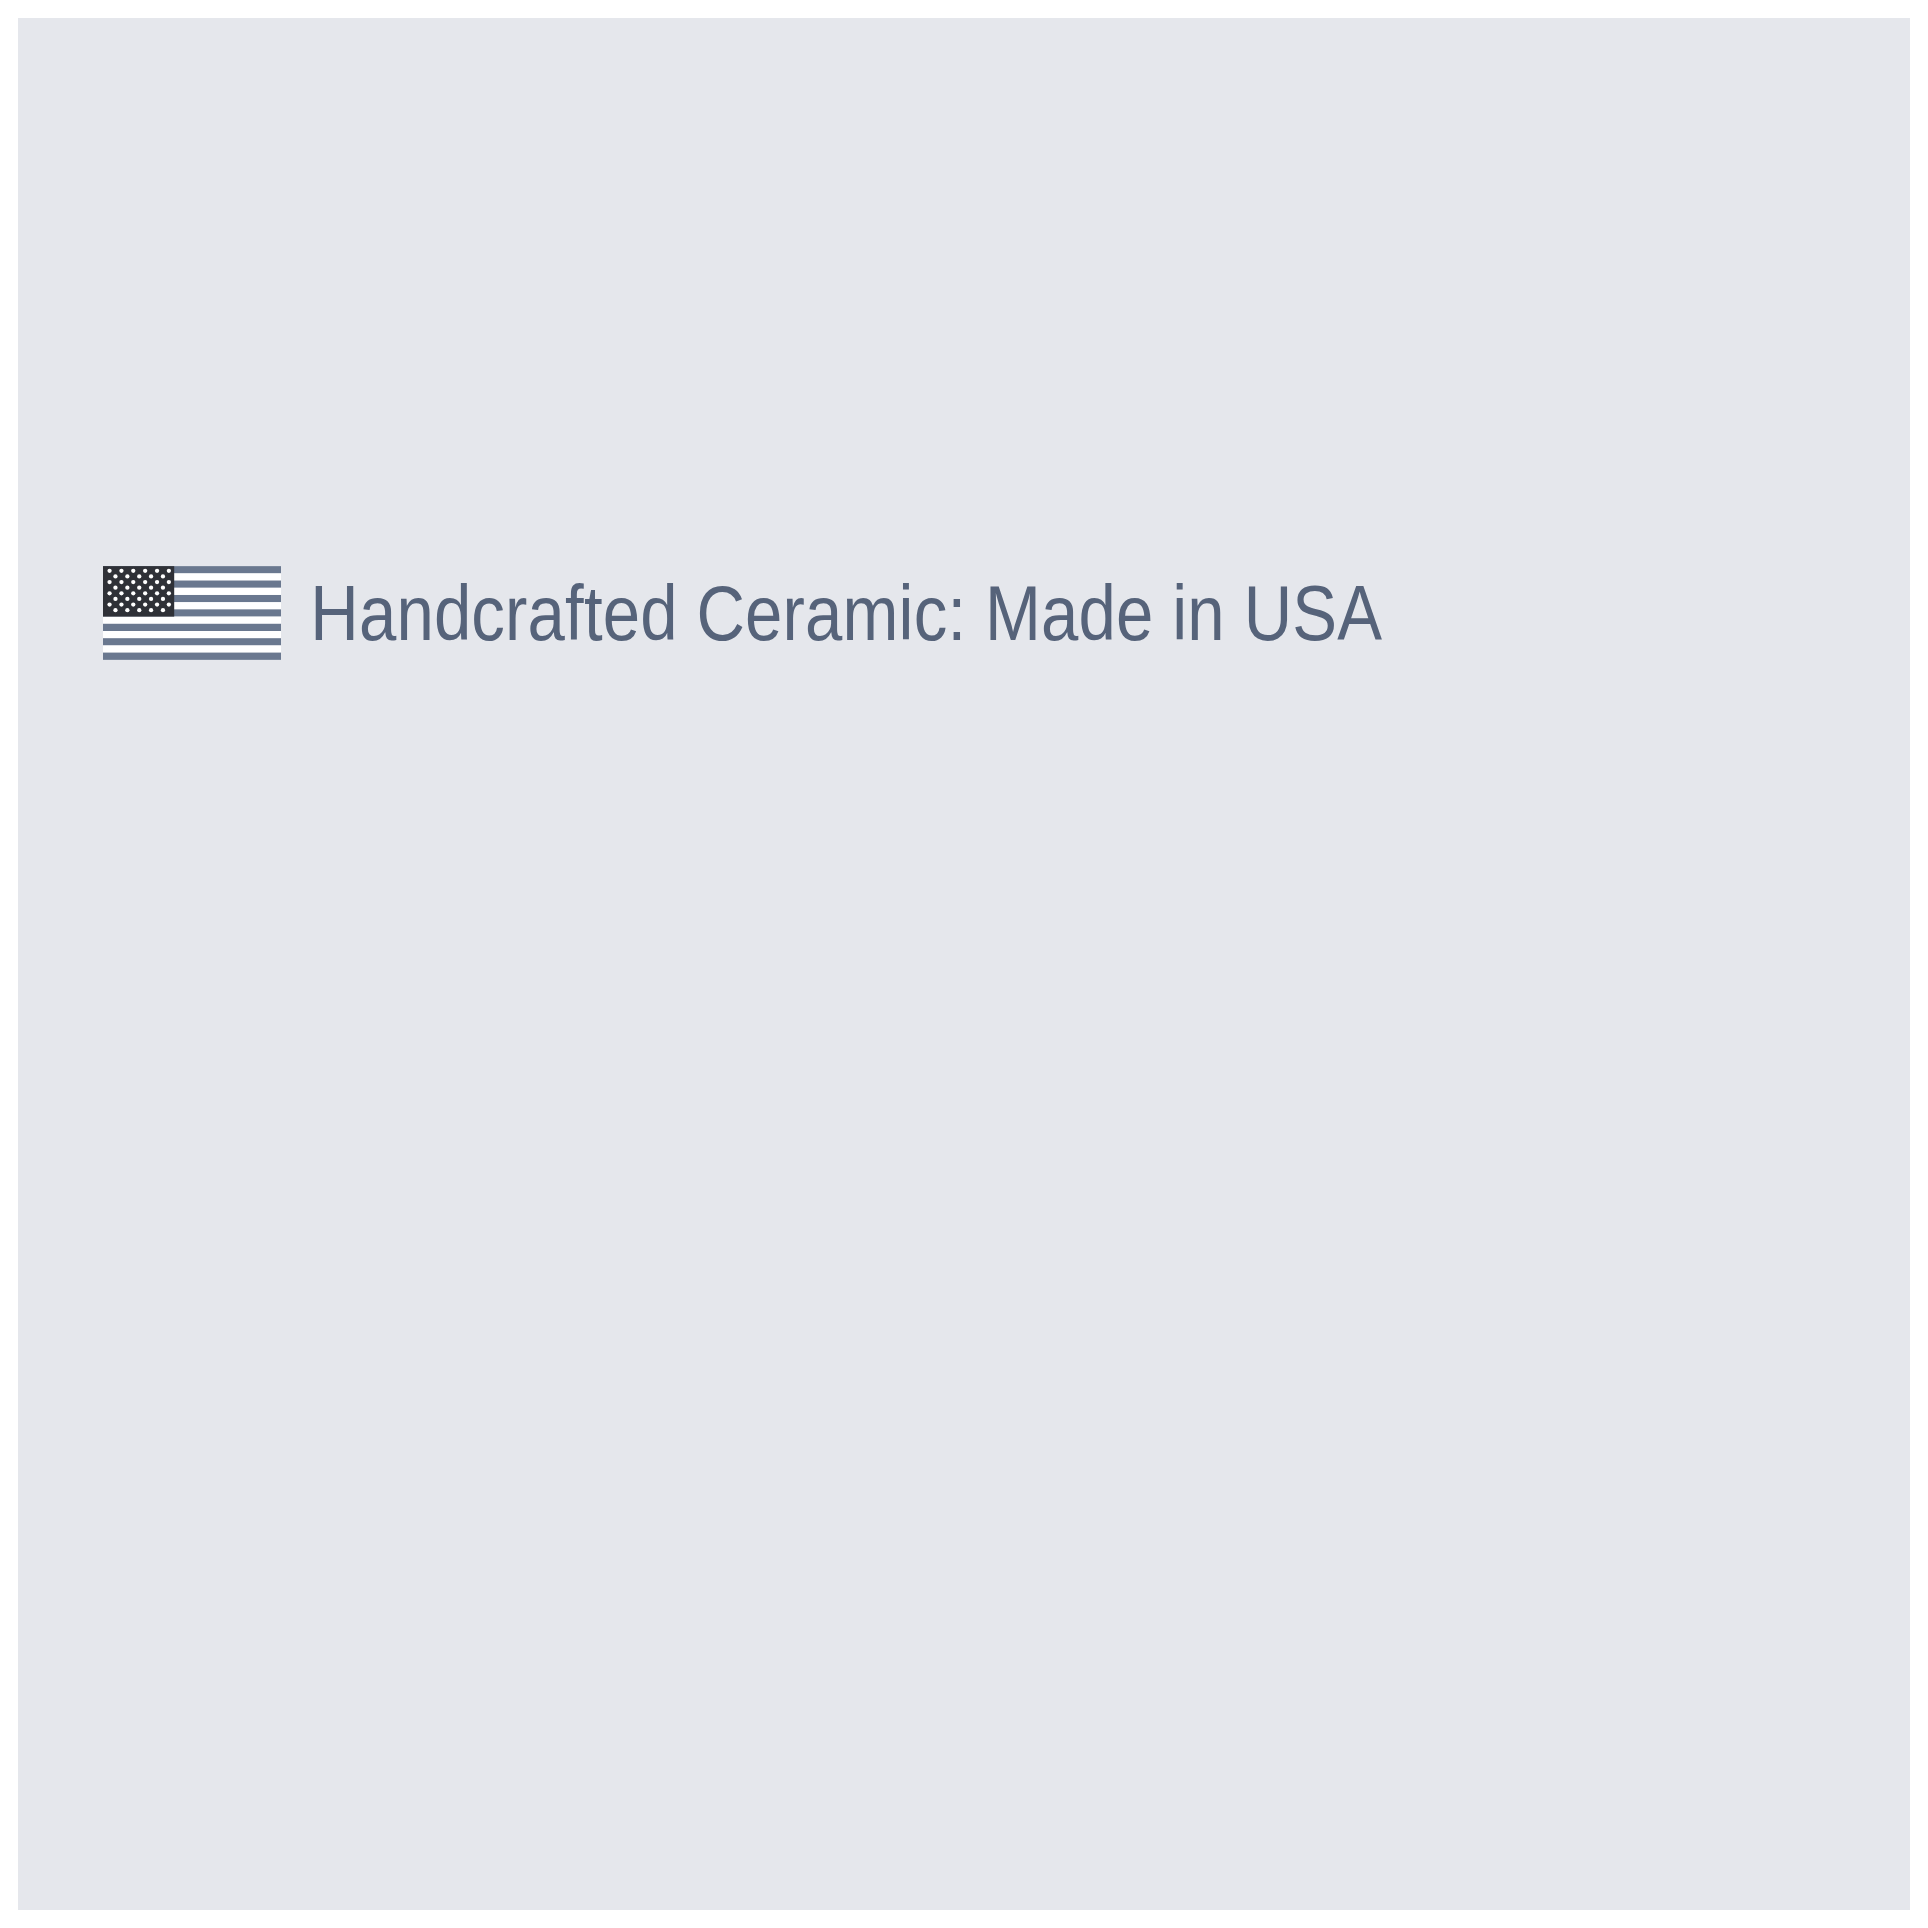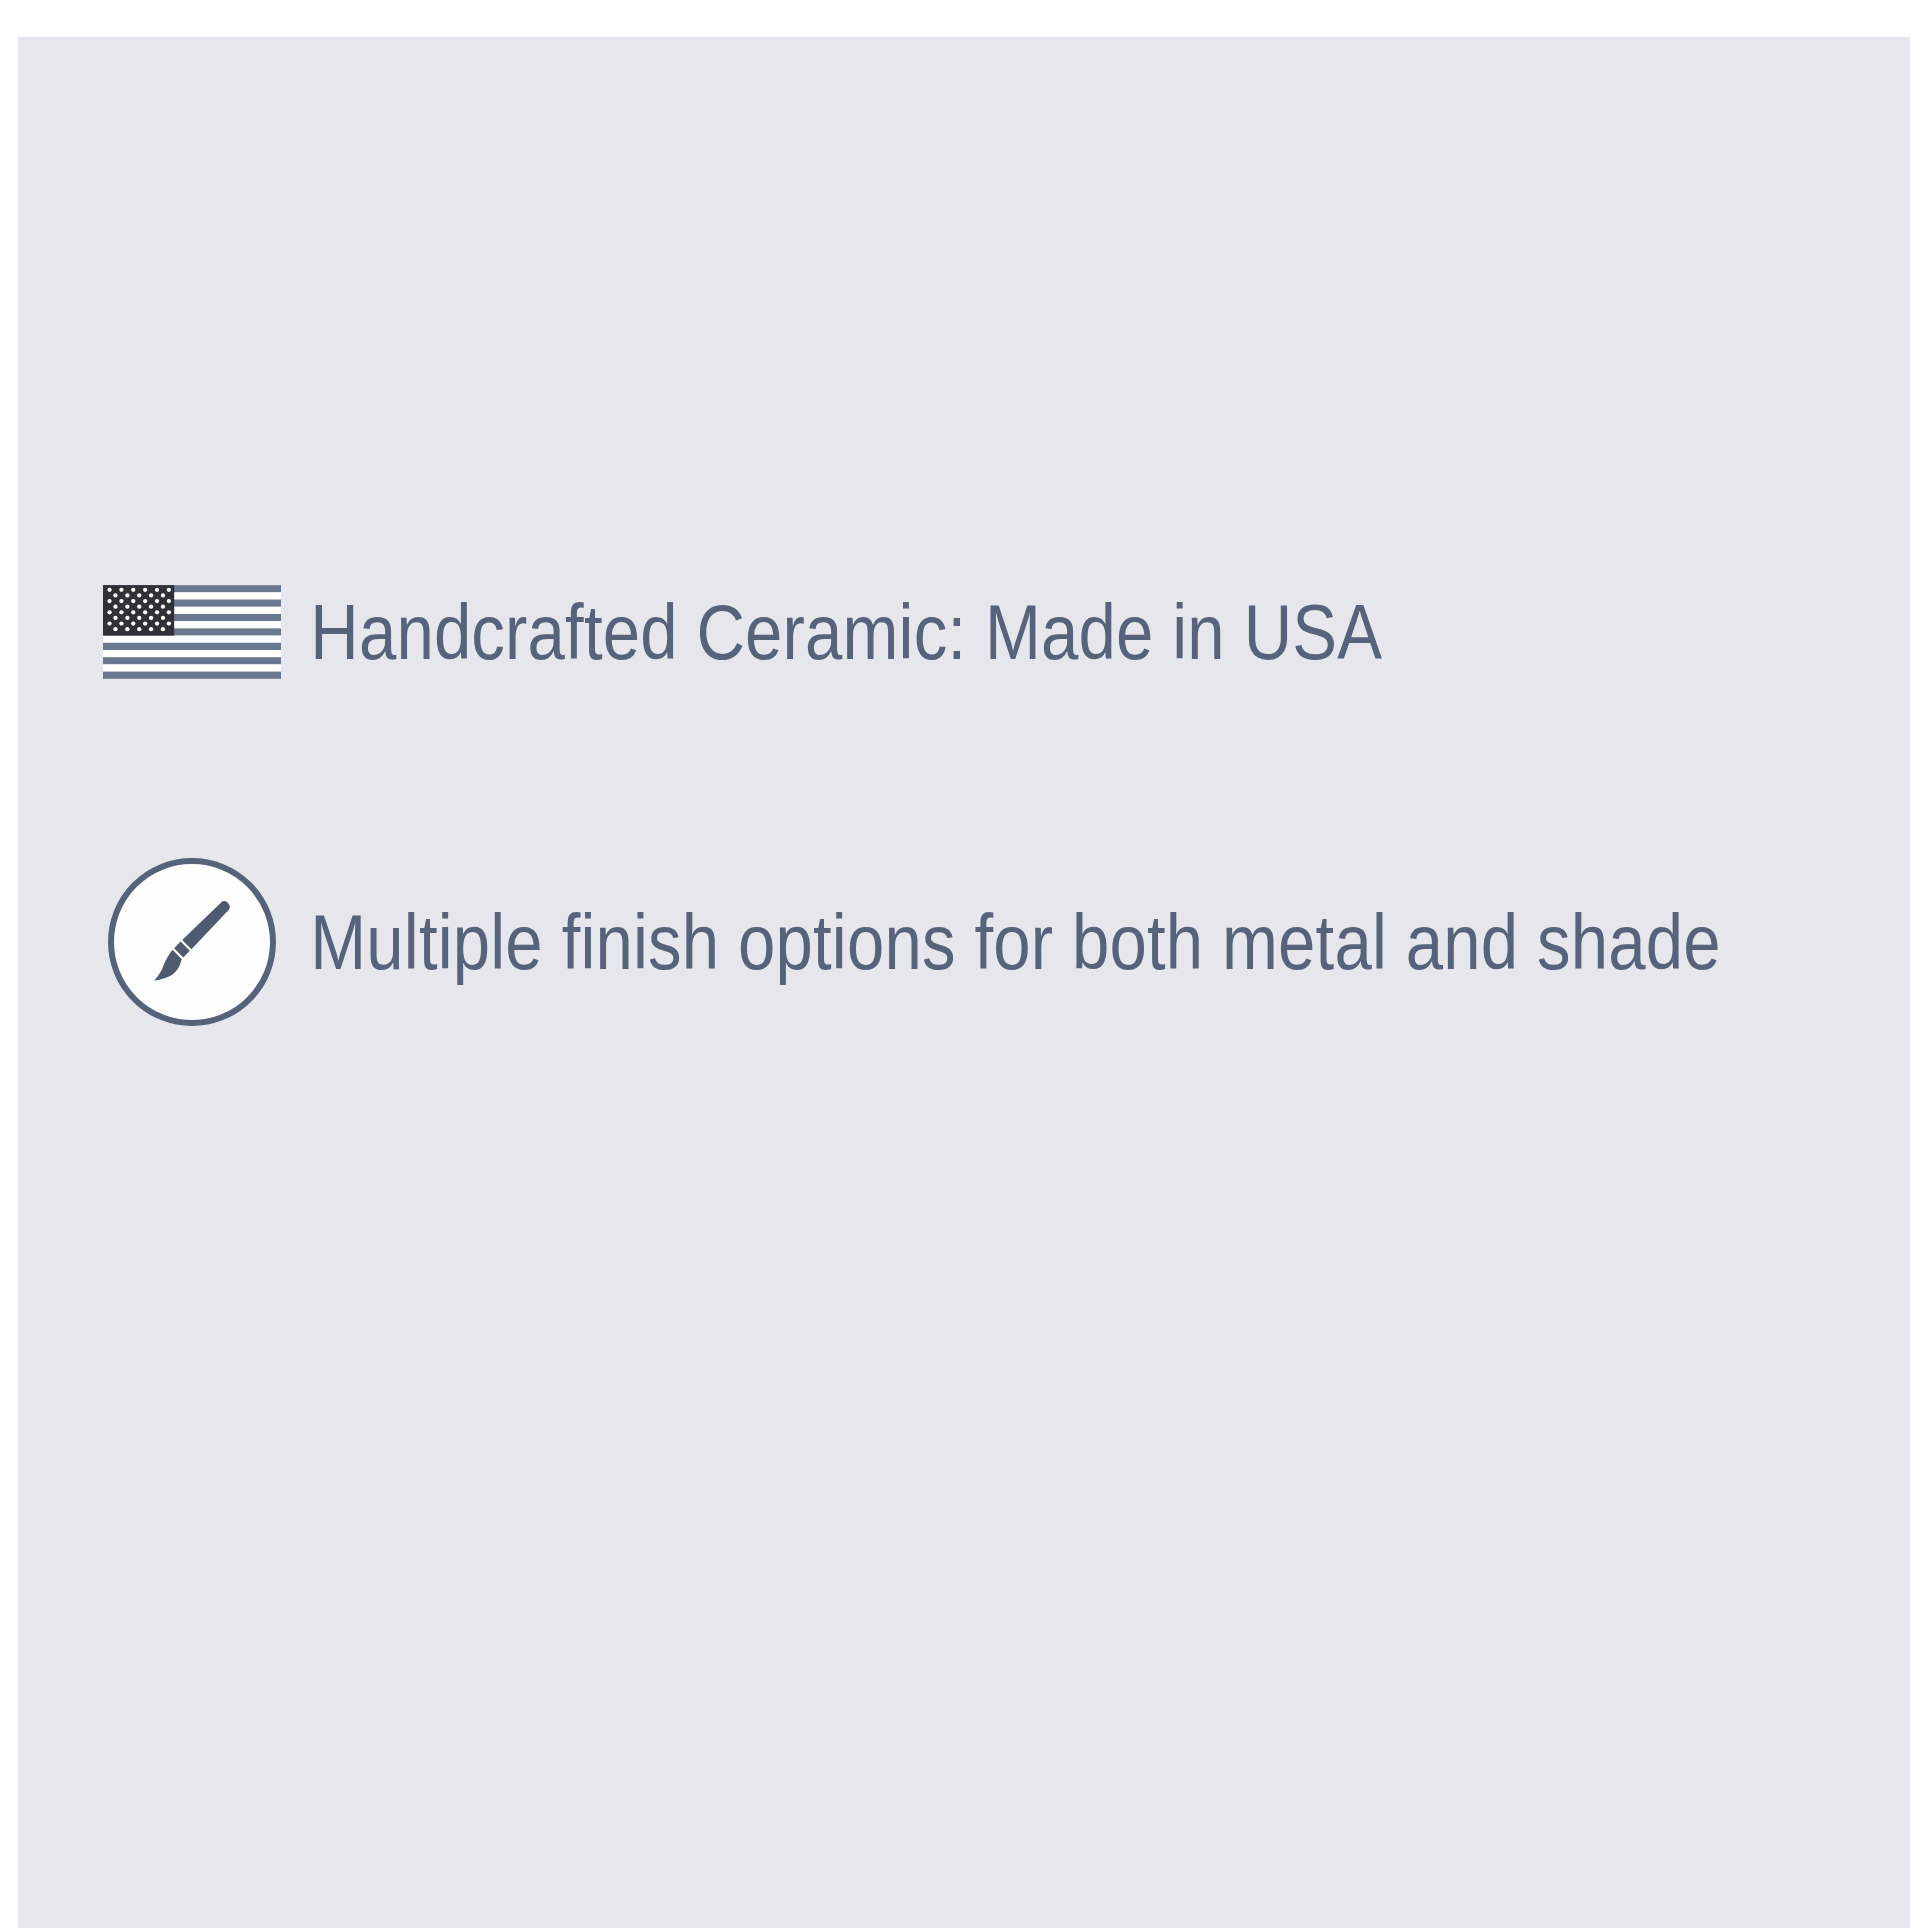--- a/index.html
+++ b/index.html
@@ -15,21 +15,20 @@
   }
 
   #feature-panel {
     position: absolute;
     left: 18px;
     top: 18px;
     width: 1892px;
     height: 1892px;
     background: #e5e7ec;
     box-sizing: border-box;
-    margin-top: 19px;
   }
 
   .feature-list {
     position: absolute;
     left: 66px;
     top: 440px;
     width: 1780px;
   }
 
   .feature-row {
@@ -166,34 +165,17 @@
                 <circle cx="38.7" cy="47" r="2.3"></circle>
               <circle cx="51.3" cy="47" r="2.3"></circle>
                 <circle cx="64" cy="47" r="2.3"></circle>
             </g>
           </g>
         </svg>
       </div>
       <div class="feature-text">Handcrafted Ceramic: Made in USA</div>
     </div>
 
-    <div class="feature-row">
-      <div class="icon-slot">
-        <div class="circle-icon">
-          <svg width="100" height="100" viewBox="0 0 100 100">
-            <g fill="#4e5a70">
-
-              <path d="M86 11 c2.4 2.4 2.4 5 0.6 6.9 L49.4 57.2 L40.2 48 L79.1 10.4 C81 8.6 83.6 8.6 86 11 Z"></path>
-
-              <path d="M38.6 49.6 L47.8 58.8 L41.3 65.4 L32.1 56.2 Z"></path>
-
-              <path d="M30.5 57.8 L39.7 67 C39.7 67 37.8 77.6 30.6 82.4 C23.7 87 12.5 88.5 12.5 88.5 C12.5 88.5 19.2 80.7 21.4 74.1 C23.9 66.6 30.5 57.8 30.5 57.8 Z"></path>
-            </g>
-          </svg>
-        </div>
-      </div>
-      <div class="feature-text">Multiple finish options for both metal and shade</div>
-    </div>
 
 
 
   </div>
 </div>
 
 </body></html>

